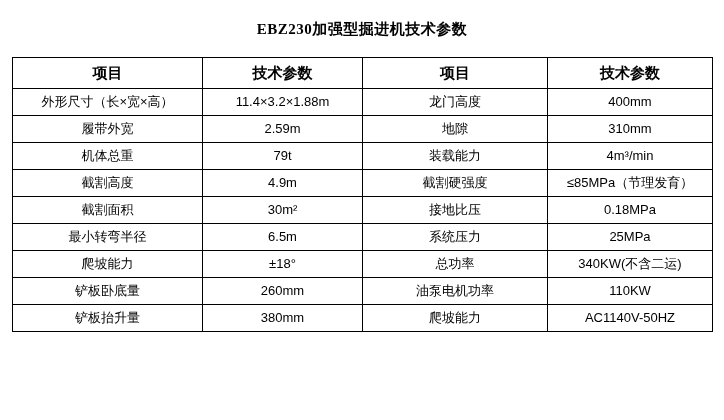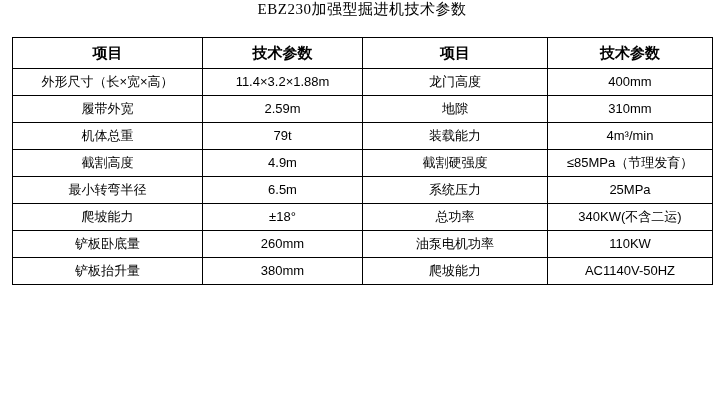--- a/index.html
+++ b/index.html
@@ -16,24 +16,24 @@
   }
   .page {
     position: relative;
     width: 724px;
     height: 420px;
     box-sizing: border-box;
   }
   .doc-title {
     text-align: center;
     font-size: 15px;
-    font-weight: normal;
+    font-weight: bold;
     font-family: "Liberation Serif", serif;
     letter-spacing: 0.5px;
-    padding-top: 0;
+    padding-top: 20px;
     padding-bottom: 10px;
   }
   .table-wrap {
     padding: 8px 12px;
   }
   table.spec-table {
     border-collapse: collapse;
     width: 700px;
     table-layout: fixed;
     margin: 0 auto;
@@ -104,20 +104,26 @@
           <td>装载能力</td>
           <td>4m³/min</td>
         </tr>
         <tr>
           <td>截割高度</td>
           <td>4.9m</td>
           <td>截割硬强度</td>
           <td>≤85MPa（节理发育）</td>
         </tr>
         <tr>
+          <td>截割面积</td>
+          <td>30m²</td>
+          <td>接地比压</td>
+          <td>0.18MPa</td>
+        </tr>
+        <tr>
           <td>最小转弯半径</td>
           <td>6.5m</td>
           <td>系统压力</td>
           <td>25MPa</td>
         </tr>
         <tr>
           <td>爬坡能力</td>
           <td>±18°</td>
           <td>总功率</td>
           <td>340KW(不含二运)</td>

